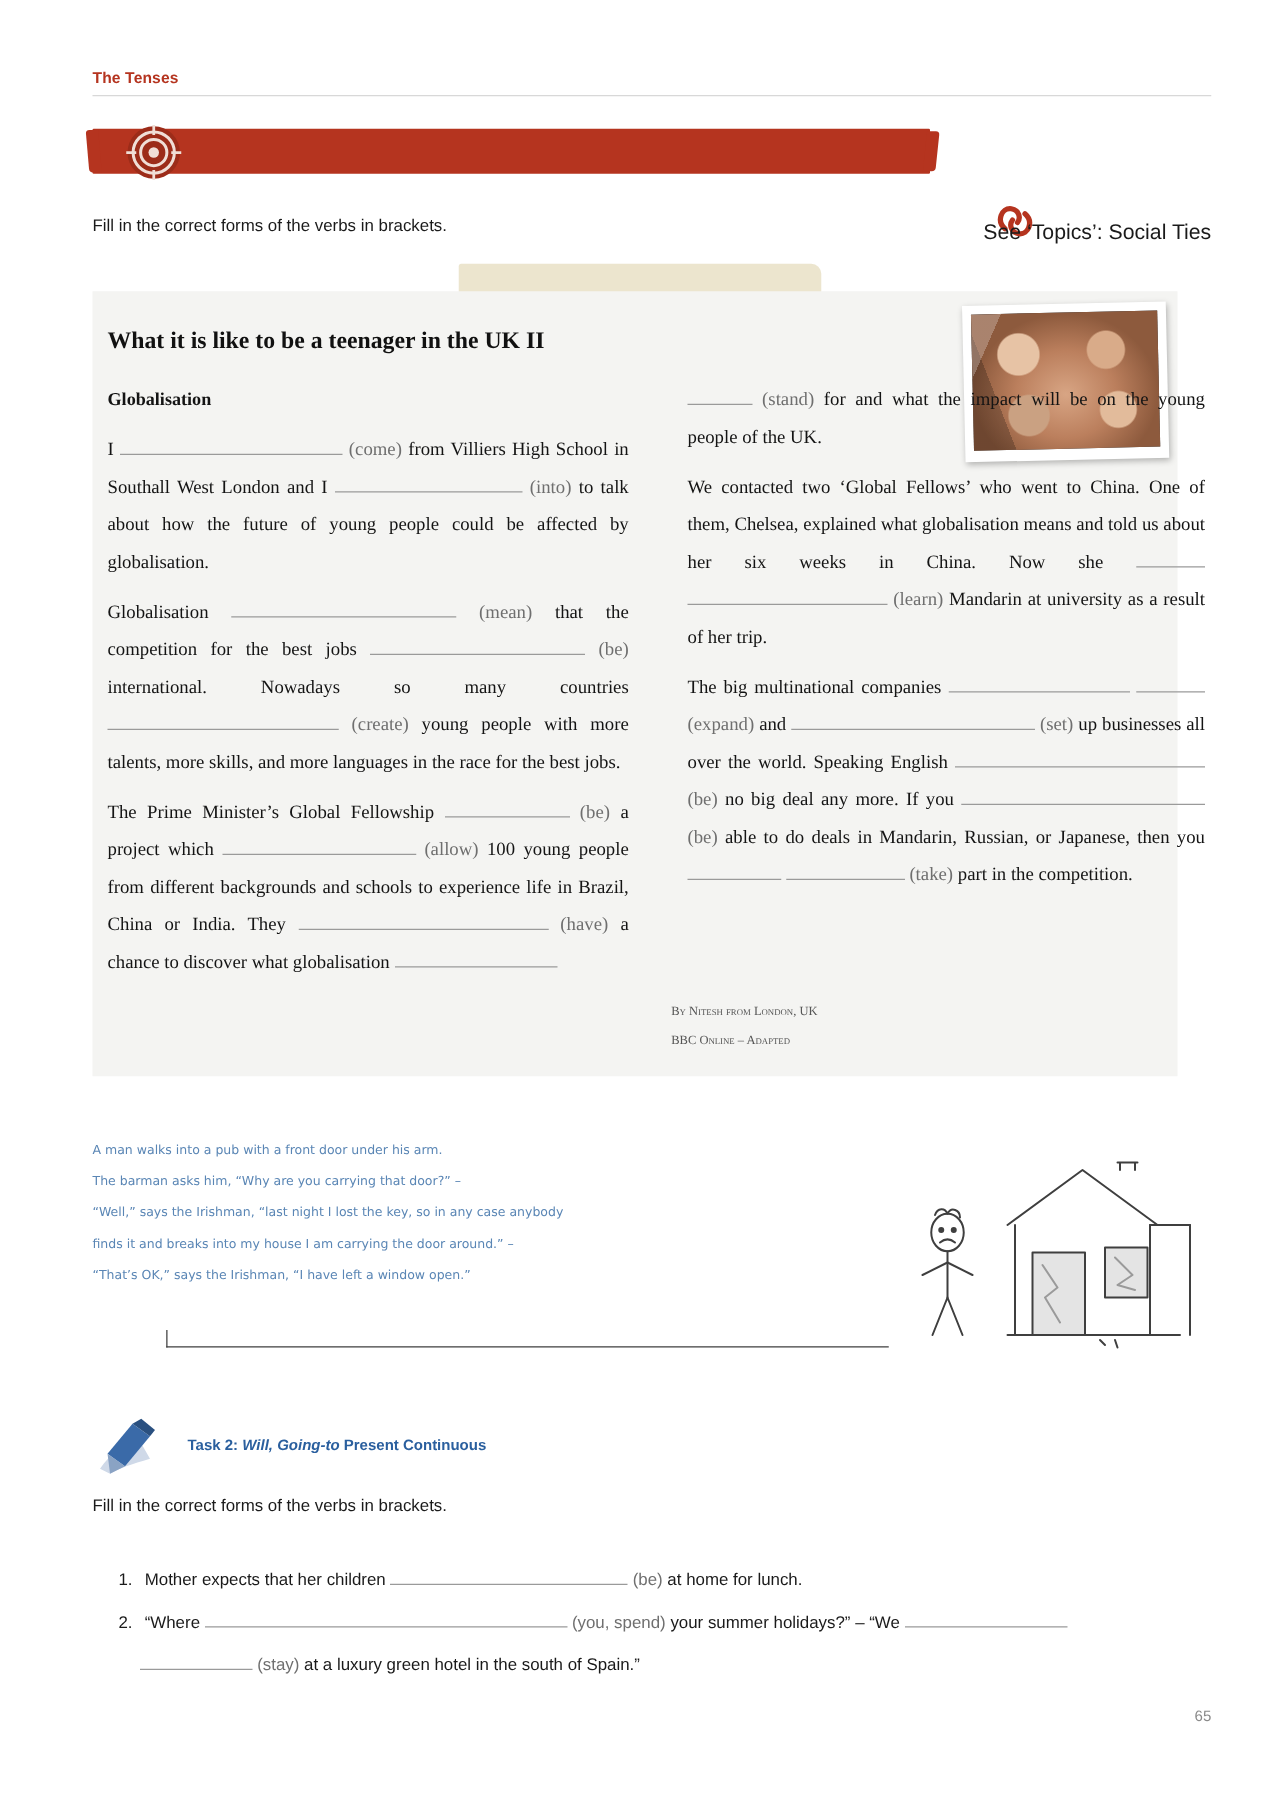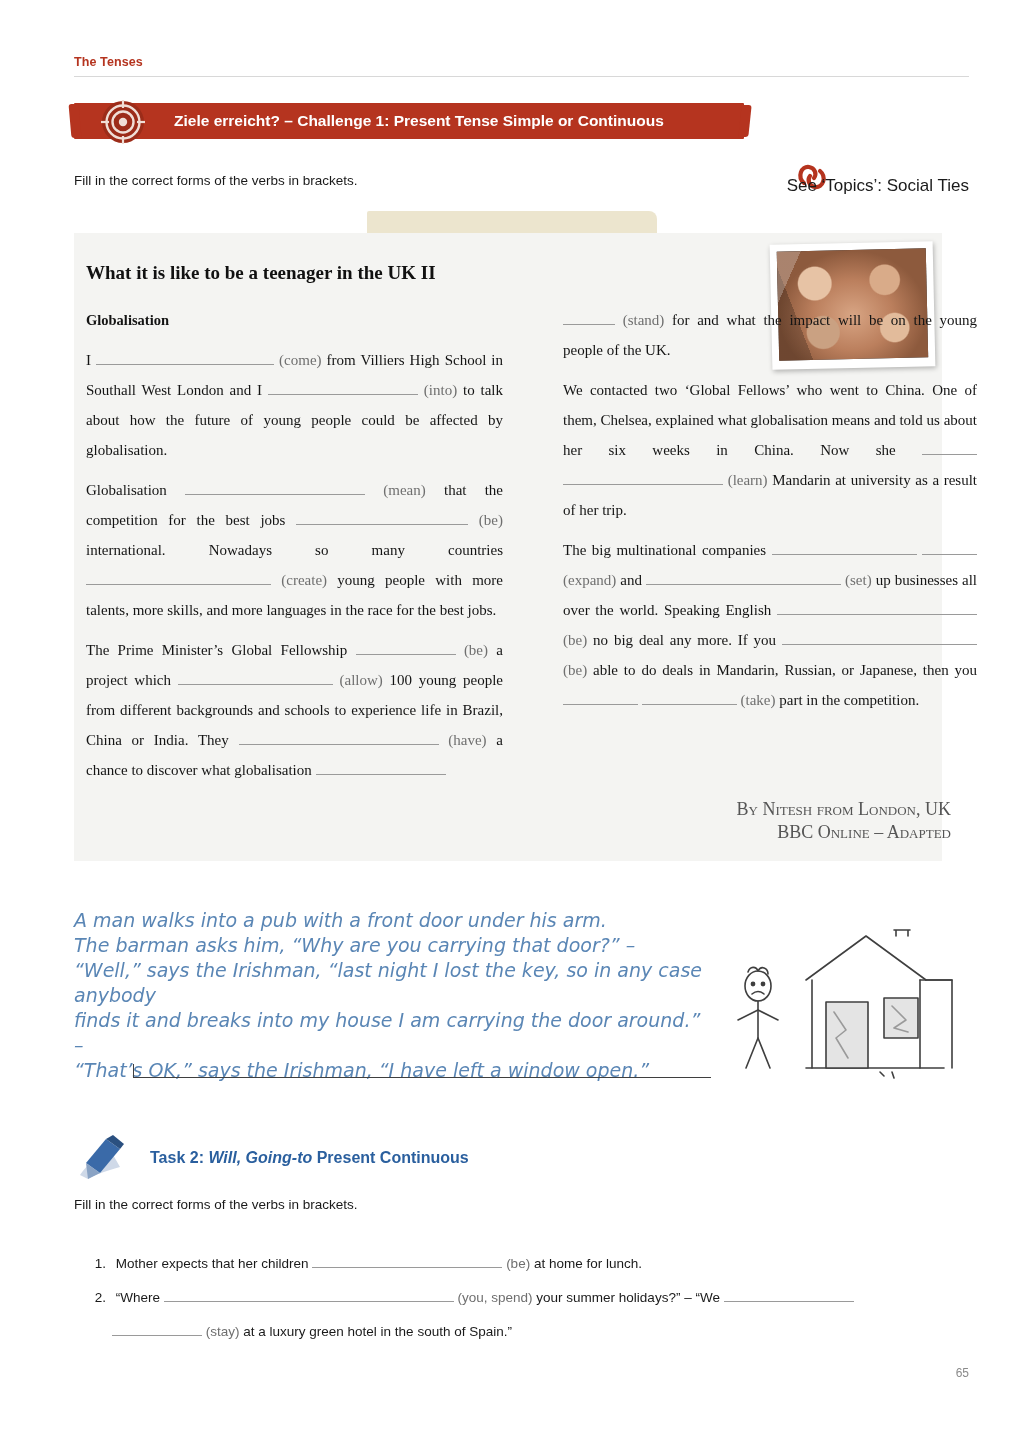--- a/index.html
+++ b/index.html
@@ -148,41 +148,40 @@
   }
   .col {
     position: absolute;
     font-family: "Liberation Serif", serif;
     font-size: 15px;
     line-height: 30px;
     color: #141414;
     text-align: justify;
   }
   .col-left  { top: 305px; left: 86px;  width: 417px; }
-  .col-right { top: 305px; left: 563px; width: 414px; }
+  .col-right { top: 305px; left: 550px; width: 414px; }
   .sub-head {
     font-weight: bold;
     font-size: 14.5px;
   }
   .col p { margin: 0 0 10px 0; }
   .hint { color: #6f6f6f; }
   .blank {
     display: inline-block;
     border-bottom: 1px solid #9a9a9a;
     height: 15px;
     vertical-align: baseline;
   }
   .credit {
     position: absolute;
     top: 798px;
     left: 537px;
     width: 414px;
-    text-align: right;
     font-family: "Liberation Serif", serif;
-    font-size: 18px;
+    font-size: 10px;
     line-height: 23px;
     color: #555;
     font-variant: small-caps;
   }
 
   
   .photo {
     position: absolute;
     top: 243px;
     left: 771px;
@@ -215,24 +214,23 @@
       radial-gradient(circle at 78% 72%, #e2bb9b 0 10%, transparent 11%);
   }
 
   
   .joke {
     position: absolute;
     top: 908px;
     left: 74px;
     width: 640px;
     font-family: "DejaVu Sans", sans-serif;
-    font-size: 19px;
+    font-size: 10px;
     line-height: 25px;
     color: #5a86b5;
-    font-style: italic;
   }
   .joke-rule {
     position: absolute;
     top: 1077px;
     left: 133px;
     width: 578px;
     height: 1px;
     background: #3f3f3f;
   }
   .joke-rule-tick {
@@ -256,21 +254,21 @@
     position: absolute;
     top: 1133px;
     left: 76px;
     width: 56px;
     height: 48px;
   }
   .task-title {
     position: absolute;
     top: 1149px;
     left: 150px;
-    font-size: 16px;
+    font-size: 12px;
     font-weight: bold;
     color: #2a5f9e;
   }
   .task-title .it { font-style: italic; }
   .task-instruction {
     position: absolute;
     top: 1197px;
     left: 74px;
     font-size: 13.5px;
     color: #1a1a1a;
@@ -319,21 +317,20 @@
   <svg class="target-icon" viewBox="0 0 46 46">
     <circle cx="23" cy="23" r="21" fill="#9c2c19"></circle>
     <circle cx="23" cy="23" r="16.5" fill="none" stroke="#f0ded6" stroke-width="2.4"></circle>
     <circle cx="23" cy="23" r="10.5" fill="none" stroke="#f0ded6" stroke-width="2.4"></circle>
     <circle cx="23" cy="23" r="4.2" fill="#f0ded6"></circle>
     <line x1="23" y1="1" x2="23" y2="9" stroke="#f0ded6" stroke-width="2.2"></line>
     <line x1="23" y1="37" x2="23" y2="45" stroke="#f0ded6" stroke-width="2.2"></line>
     <line x1="1" y1="23" x2="9" y2="23" stroke="#f0ded6" stroke-width="2.2"></line>
     <line x1="37" y1="23" x2="45" y2="23" stroke="#f0ded6" stroke-width="2.2"></line>
   </svg>
-  <div class="banner-text">Ziele erreicht? – Challenge 1: Present Tense Simple or Continuous</div>
 </div>
 
 <div class="instruction">Fill in the correct forms of the verbs in brackets.</div>
 <svg class="link-icon" viewBox="0 0 38 34">
   <g stroke="#b5341f" stroke-width="4.2" fill="none" stroke-linecap="round">
     <path d="M10 23 C3 17, 7 6, 15 7 C21 8, 23 14, 20 18"></path>
     <path d="M26 11 C33 17, 29 28, 21 27 C15 26, 13 20, 16 16"></path>
   </g>
 </svg>
 <div class="see-topics">See ‘Topics’: Social Ties</div>

